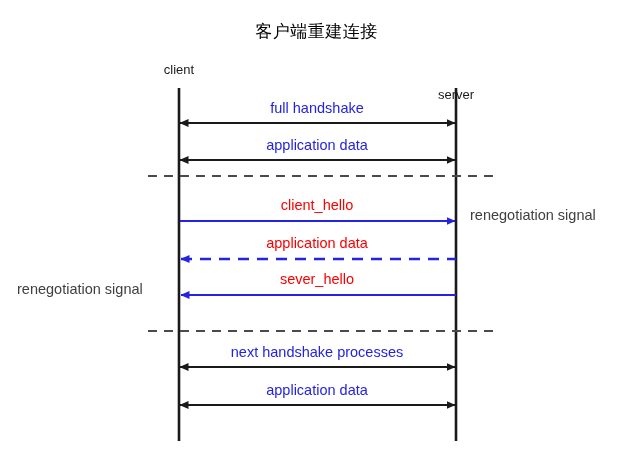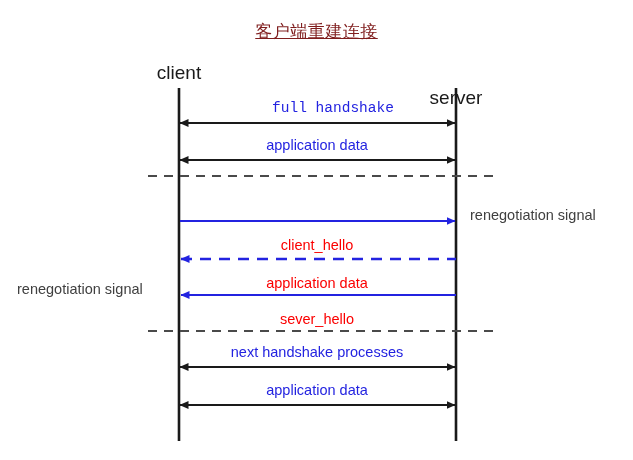--- a/index.html
+++ b/index.html
@@ -19,44 +19,43 @@
     height: 460px;
     background: #ffffff;
   }
   #diagram-title {
     position: absolute;
     left: 0;
     top: 20px;
     width: 633px;
     text-align: center;
     font-size: 17px;
-    color: #7f1d1d;
+    color: #000000;
     letter-spacing: 0.5px;
-    text-decoration: underline;
   }
   .lifeline-label {
     position: absolute;
     top: 62px;
-    font-size: 19px;
+    font-size: 13px;
     color: #1a1a1a;
     text-align: center;
     width: 120px;
   }
   #lifeline-label-client { left: 119px; }
   #lifeline-label-server { left: 396px; margin-top: 25px; }
 
   .msg-label {
     position: absolute;
     font-size: 14.5px;
     text-align: center;
     white-space: nowrap;
     transform: translate(-50%, 0);
   }
   .msg-label.blue { color: #2323e0; }
-  .msg-label.red  { color: #fb0000; margin-top: 40px; }
+  .msg-label.red  { color: #fb0000; }
 
   .side-note {
     position: absolute;
     font-size: 14.5px;
     color: #404040;
     white-space: nowrap;
   }
   #note-right { left: 470px; top: 207px; }
   #note-left  { left: 17px;  top: 281px; }
 
@@ -108,21 +107,21 @@
 
     <line x1="181" y1="259" x2="456" y2="259" stroke="#2323e0" stroke-width="2.4" stroke-dasharray="11 8" marker-start="url(#ah-blue-l)"></line>
 
     <line x1="181" y1="295" x2="456" y2="295" stroke="#2323e0" stroke-width="2" marker-start="url(#ah-blue-l)"></line>
 
     <line x1="180" y1="367" x2="455" y2="367" stroke="#1a1a1a" stroke-width="2" marker-start="url(#ah-black-l)" marker-end="url(#ah-black-r)"></line>
 
     <line x1="180" y1="405" x2="455" y2="405" stroke="#1a1a1a" stroke-width="2" marker-start="url(#ah-black-l)" marker-end="url(#ah-black-r)"></line>
   </svg>
 
-  <div class="msg-label blue" style="left:333px; top:100px;font-family:Liberation Mono, monospace;">full handshake</div>
+  <div class="msg-label blue" style="left:317px; top:100px;">full handshake</div>
   <div class="msg-label blue" style="left:317px; top:137px;">application data</div>
   <div class="msg-label red" style="left:317px; top:197px;">client_hello</div>
   <div class="msg-label red" style="left:317px; top:235px;">application data</div>
   <div class="msg-label red" style="left:317px; top:271px;">sever_hello</div>
   <div class="msg-label blue" style="left:317px; top:344px;">next handshake processes</div>
   <div class="msg-label blue" style="left:317px; top:382px;">application data</div>
 
   <div class="side-note" id="note-right">renegotiation signal</div>
   <div class="side-note" id="note-left">renegotiation signal</div>
 

